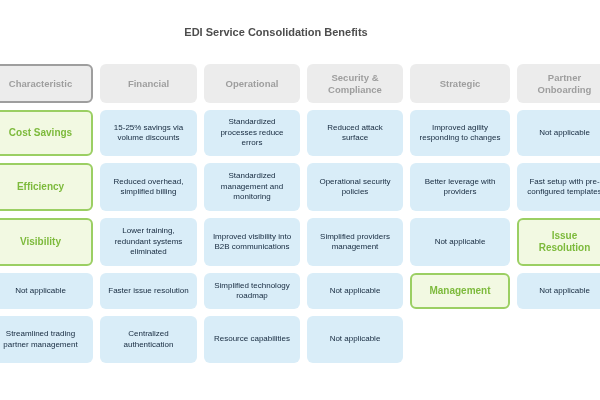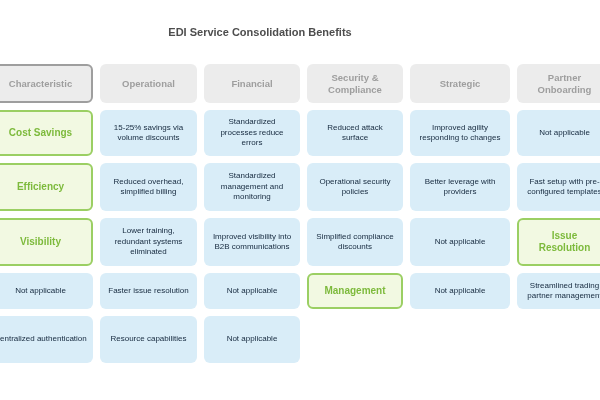--- a/index.html
+++ b/index.html
@@ -16,20 +16,21 @@
   }
   .title {
     position: absolute;
     top: 26px;
     left: 0;
     width: 520px;
     text-align: center;
     font-size: 11px;
     font-weight: bold;
     color: var(--title-text, #4d4d4d);
+    padding-left: 16px;
   }
   .matrix {
     position: absolute;
     left: -12px;
     top: 64px;
     display: grid;
     grid-template-columns: 105px 97px 96px 96px 100px 95px;
     grid-template-rows: 39px 46px 48px 48px 36px 47px;
     gap: 7px;
   }
@@ -68,22 +69,22 @@
   }
 </style>
 </head>
 <body>
 
 <div class="title">EDI Service Consolidation Benefits</div>
 
 <div class="matrix">
 
   <div class="c hdr hdr-first">Characteristic</div>
+  <div class="c hdr">Financial</div>
   <div class="c hdr">Operational</div>
-  <div class="c hdr">Financial</div>
   <div class="c hdr">Security &amp; Compliance</div>
   <div class="c hdr">Strategic</div>
   <div class="c hdr">Partner Onboarding</div>
 
   <div class="c rowlabel">Cost Savings</div>
   <div class="c cell">15-25% savings via volume discounts</div>
   <div class="c cell">Standardized processes reduce errors</div>
   <div class="c cell">Reduced attack surface</div>
   <div class="c cell">Improved agility responding to changes</div>
   <div class="c cell">Not applicable</div>
@@ -91,26 +92,27 @@
   <div class="c rowlabel">Efficiency</div>
   <div class="c cell">Reduced overhead, simplified billing</div>
   <div class="c cell">Standardized management and monitoring</div>
   <div class="c cell">Operational security policies</div>
   <div class="c cell">Better leverage with providers</div>
   <div class="c cell">Fast setup with pre-configured templates</div>
 
   <div class="c rowlabel">Visibility</div>
   <div class="c cell">Lower training, redundant systems eliminated</div>
   <div class="c cell">Improved visibility into B2B communications</div>
-  <div class="c cell">Simplified compliance discounts</div>
+  <div class="c cell">Simplified providers management</div>
   <div class="c cell">Not applicable</div>
 
   <div class="c rowlabel">Issue Resolution</div>
   <div class="c cell">Not applicable</div>
   <div class="c cell">Faster issue resolution</div>
+  <div class="c cell">Simplified technology roadmap</div>
   <div class="c cell">Not applicable</div>
 
   <div class="c rowlabel">Management</div>
   <div class="c cell">Not applicable</div>
   <div class="c cell">Streamlined trading partner management</div>
   <div class="c cell">Centralized authentication</div>
   <div class="c cell">Resource capabilities</div>
   <div class="c cell">Not applicable</div>
 </div>
 

